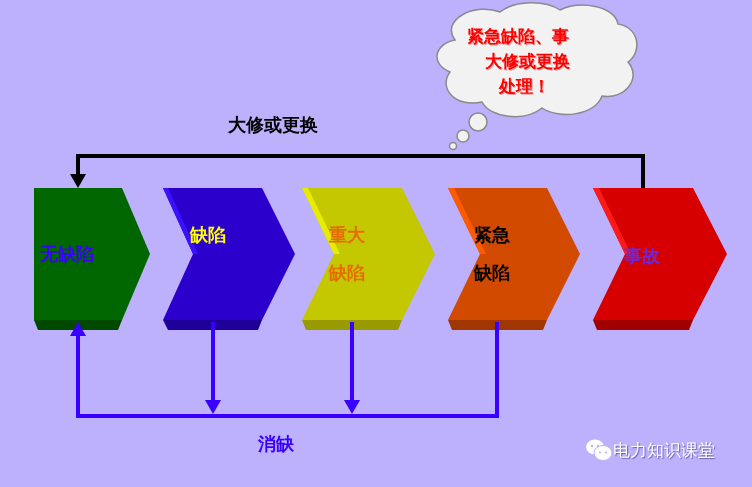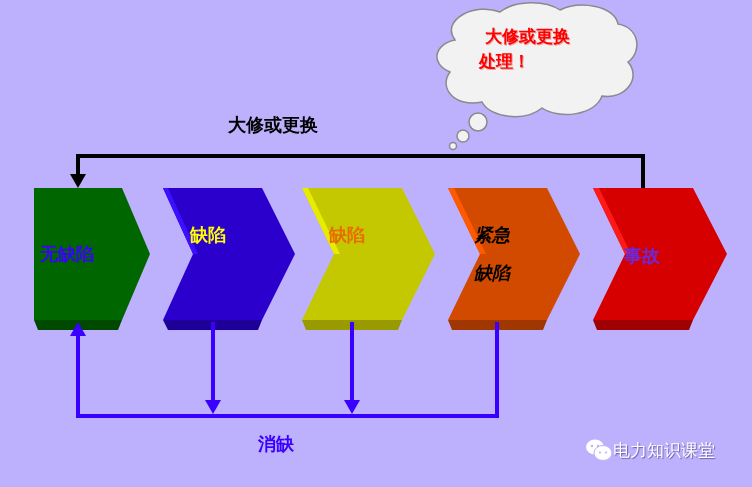--- a/index.html
+++ b/index.html
@@ -75,36 +75,38 @@
 
   <g fill="#f2f2f2" stroke="#8a8a8a" stroke-width="1.5">
     <path d="M455,40 C440,20 475,2 500,12 C515,0 545,0 560,10 C580,0 615,6 618,24 C640,28 642,52 628,62 C642,78 625,100 602,96 C595,115 560,120 542,108 C525,122 490,118 482,102 C455,108 438,88 450,72 C430,64 434,44 455,40 Z"></path>
     <circle cx="478" cy="122" r="9"></circle>
     <circle cx="463" cy="136" r="6"></circle>
     <circle cx="453" cy="146" r="3.5"></circle>
   </g>
 </svg>
 
 <div class="cloud-text">
+  <div style="margin-left:12px">紧急缺陷、事</div>
   <div style="margin-left:30px">大修或更换</div>
-  <div style="margin-left:24px">处理！</div>
+  <div style="margin-left:44px">处理！</div>
 </div>
 
 <div class="lbl" style="left:228px; top:106px; color:#000;">大修或更换</div>
 
 <div class="lbl" style="left:40px; top:235px; width:94px; color:#3a00ff;">
   <div>无缺陷</div>
 </div>
 <div class="lbl" style="left:190px; top:216px; width:86px; color:#ffff00;">
   <div>缺陷</div>
 </div>
 <div class="lbl" style="left:329px; top:216px; width:86px; color:#e86a00;">
+  <div>重大</div>
   <div>缺陷</div>
 </div>
-<div class="lbl" style="left:474px; top:216px; width:86px; color:#000;font-style:italic;">
+<div class="lbl" style="left:474px; top:216px; width:86px; color:#000;">
   <div>紧急</div>
   <div>缺陷</div>
 </div>
 <div class="lbl" style="left:624px; top:237px; width:86px; color:#6d28d9;">
   <div>事故</div>
 </div>
 
 <div class="lbl" style="left:258px; top:425px; color:#3a00ff;">消缺</div>
 
 <div class="watermark">

